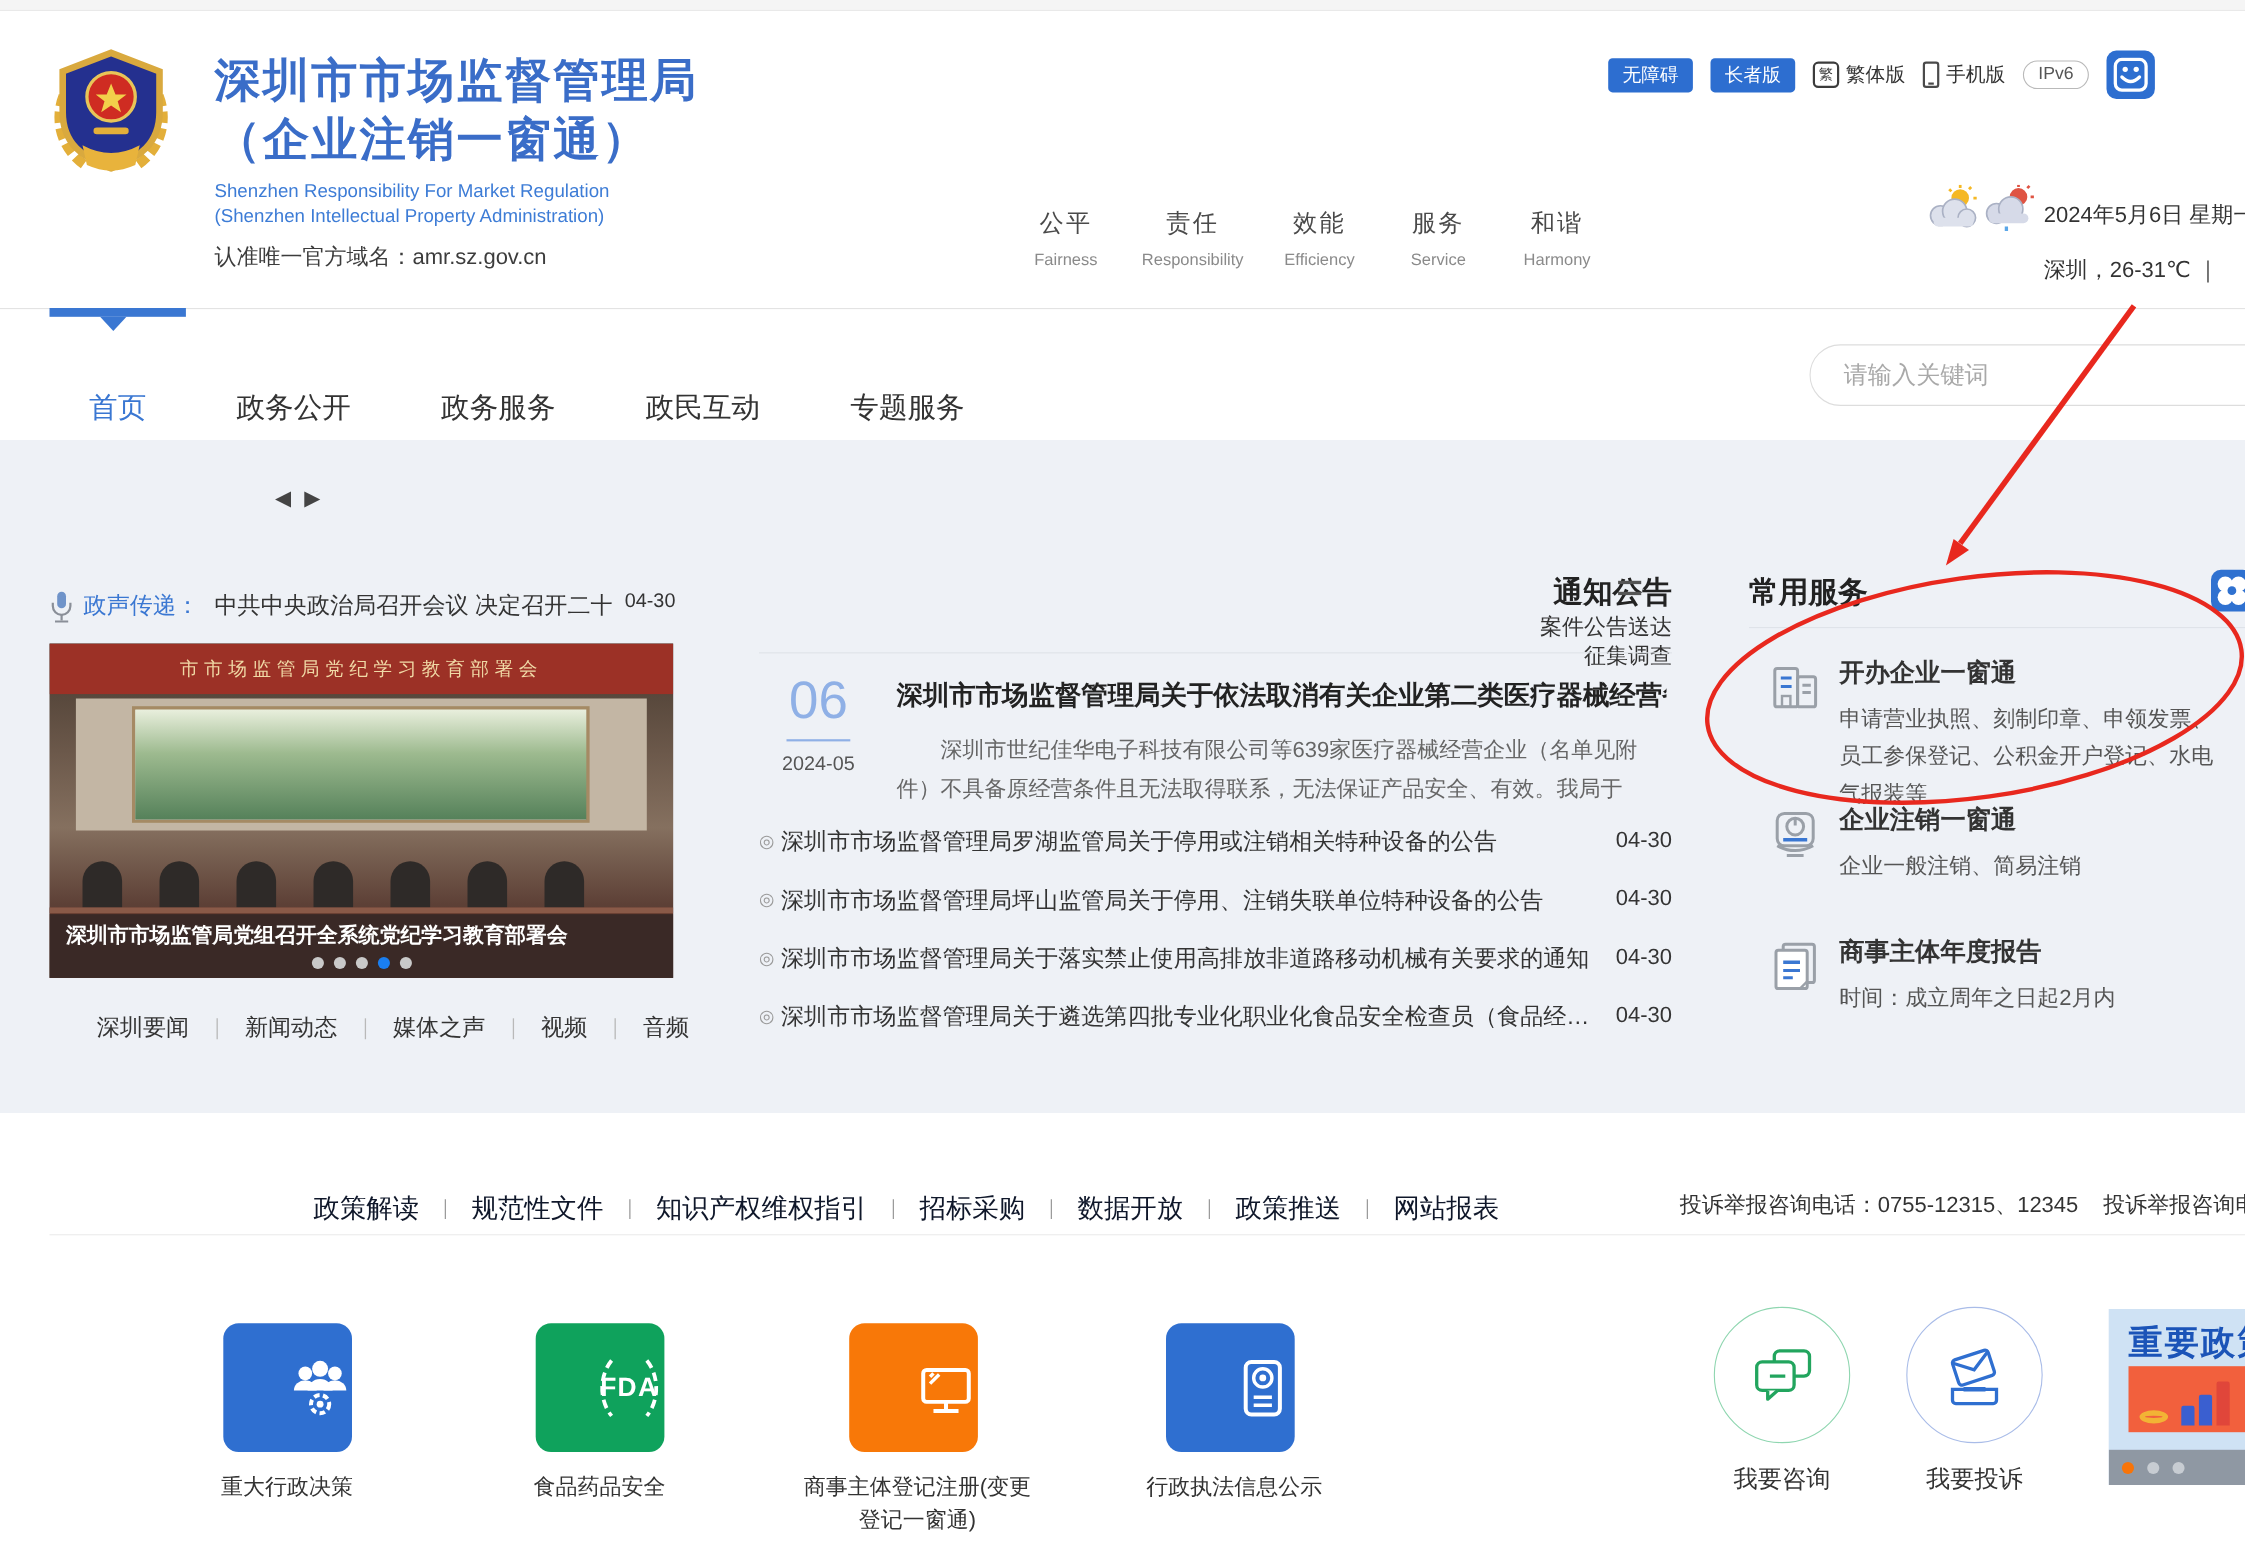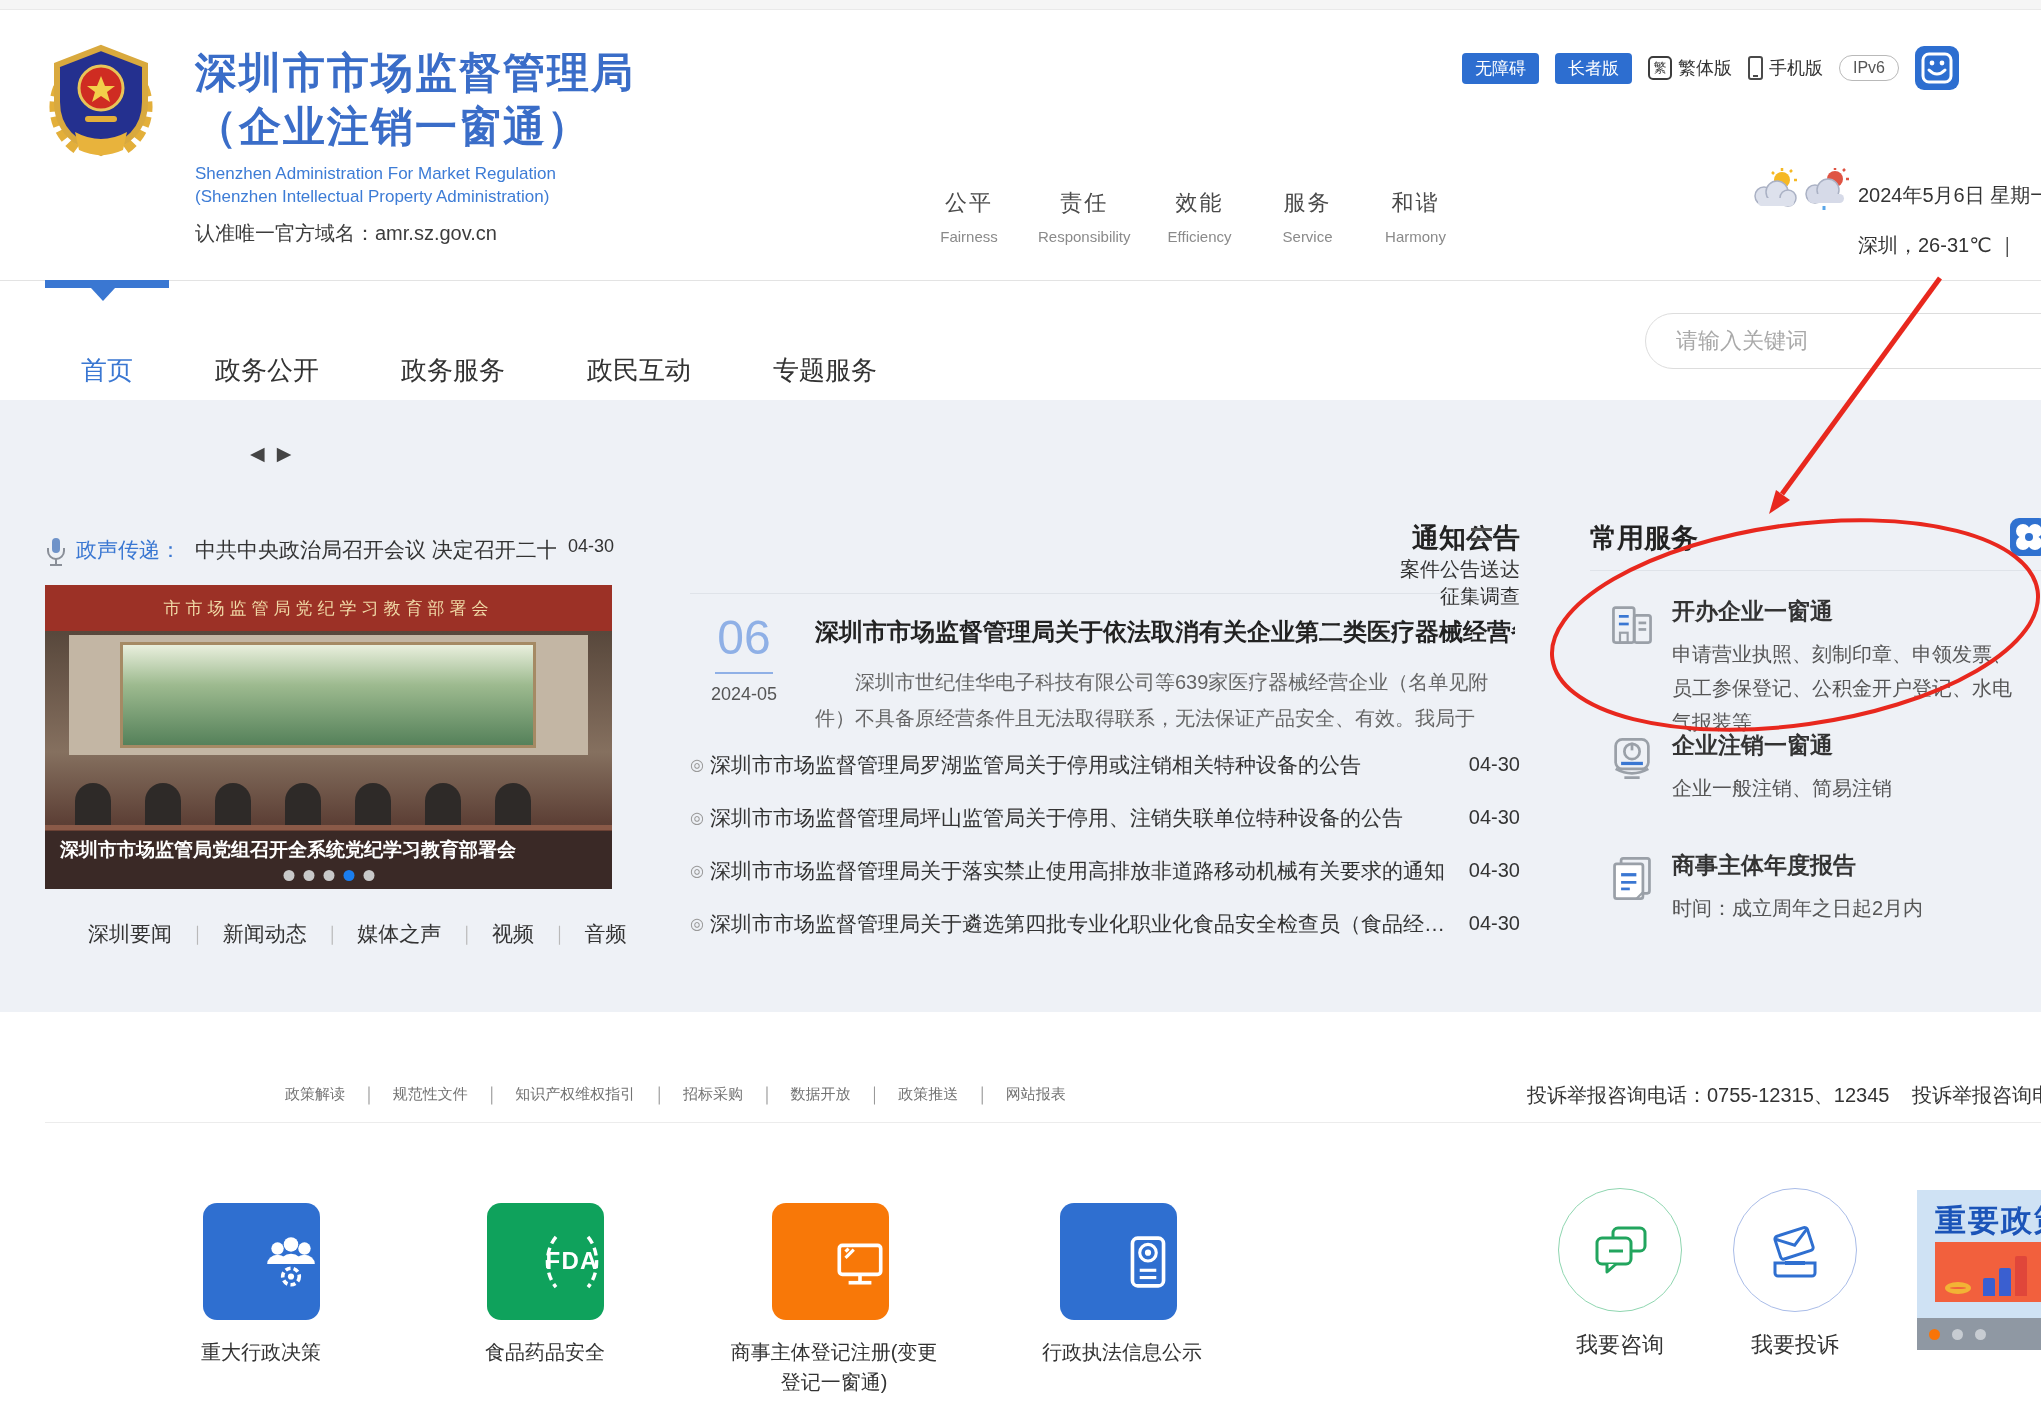--- a/index.html
+++ b/index.html
@@ -111,21 +111,21 @@
   .svc-ico { position:absolute; left:0; top:4px; }
   .svc-item-title { margin-left:64px; font-size:23px; font-weight:bold; color:#333; white-space:nowrap; }
   .svc-item-desc { margin-left:64px; margin-top:10px; font-size:20px; color:#555; line-height:34px; width:350px; }
 
   
   .annot { position:absolute; left:0; top:0; width:2041px; height:1416px; pointer-events:none; z-index:50; }
 
   
   .footer { position:absolute; left:0; top:1012px; width:2041px; height:404px; background:#fff; }
   .flinks { position:absolute; left:285px; top:70px; display:flex; gap:15px; align-items:center; white-space:nowrap; }
-  .flink { font-size:15px; color:#737373; cursor:pointer; }
+  .flink { font-size:24px; color:#0f172a; cursor:pointer; }
   .fsep { color:#999; font-size:18px; }
   .hotline { position:absolute; left:1527px; top:70px; font-size:20px; color:#333; white-space:nowrap; }
   .hotline2 { position:absolute; left:1912px; top:70px; font-size:20px; color:#333; white-space:nowrap; }
   .fdivider { position:absolute; left:45px; top:110px; width:1996px; height:1px; background:#ececec; }
 
   .tile { position:absolute; top:191px; width:117px; height:117px; border-radius:14px; display:flex; align-items:center; justify-content:flex-end; cursor:pointer; }
   .tile-label { position:absolute; top:325px; width:220px; text-align:center; font-size:20px; color:#333; line-height:30px; cursor:pointer; }
   .fda-badge { color:#fff; font-weight:bold; font-size:21px; letter-spacing:1px; }
 
   .act-circle { position:absolute; top:176px; width:124px; height:124px; border-radius:50%; background:#fff; display:flex; align-items:center; justify-content:center; cursor:pointer; }
@@ -158,21 +158,21 @@
         <polygon points="56,36 60,46 70,46 62,52 65,62 56,56 47,62 50,52 42,46 52,46" fill="#f2d04a"></polygon>
         <rect x="40" y="76" width="32" height="6" rx="3" fill="#e3af3a"></rect>
         <path d="M30,92 Q56,106 82,92 L78,110 Q56,120 34,110 Z" fill="#e8b33c"></path>
       </svg>
     </div>
 
     <div class="abs" style="left:195px; top:36px;">
       <div class="org-cn">深圳市市场监督管理局</div>
       <div class="org-cn">（企业注销一窗通）</div>
       <div class="org-en">
-        <div>Shenzhen Administration For Market Regulation</div>
+        <div>Shenzhen Responsibility For Market Regulation</div>
         <div>(Shenzhen Intellectual Property Administration)</div>
       </div>
     </div>
     <div class="domain-note">认准唯一官方域名：amr.sz.gov.cn</div>
 
     <div class="quicklinks">
       <button class="qbtn">无障碍</button>
       <button class="qbtn">长者版</button>
       <span class="qlink">
         <span class="trad-box">繁</span>

